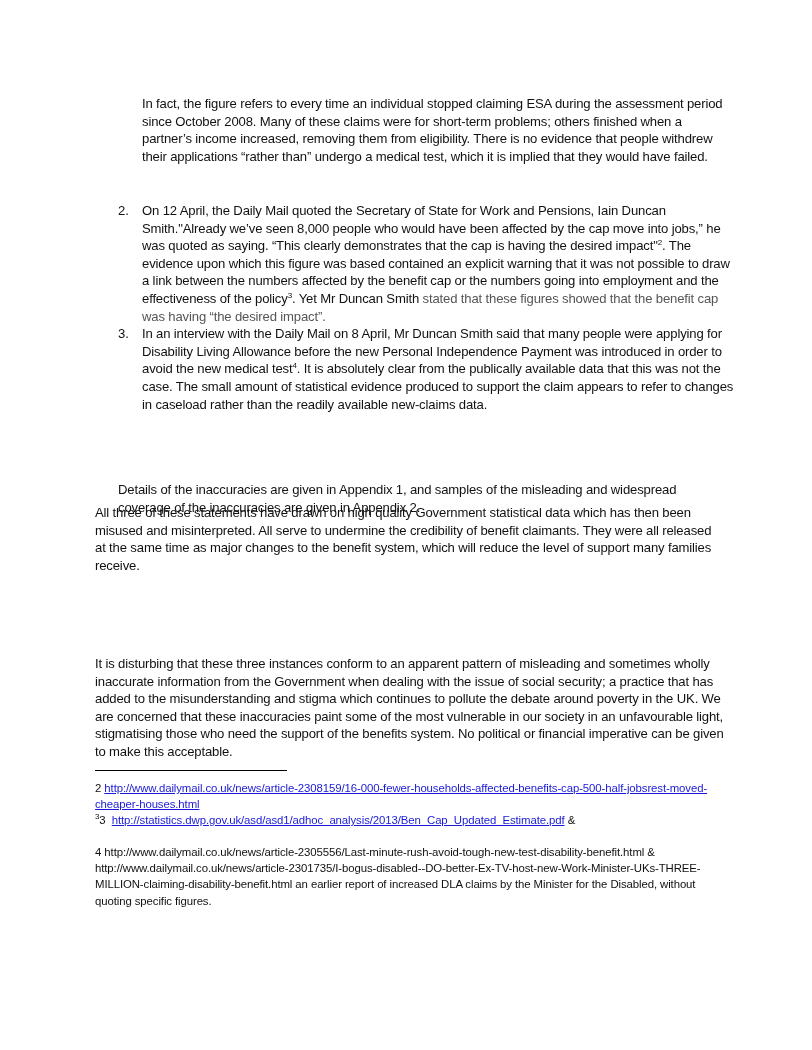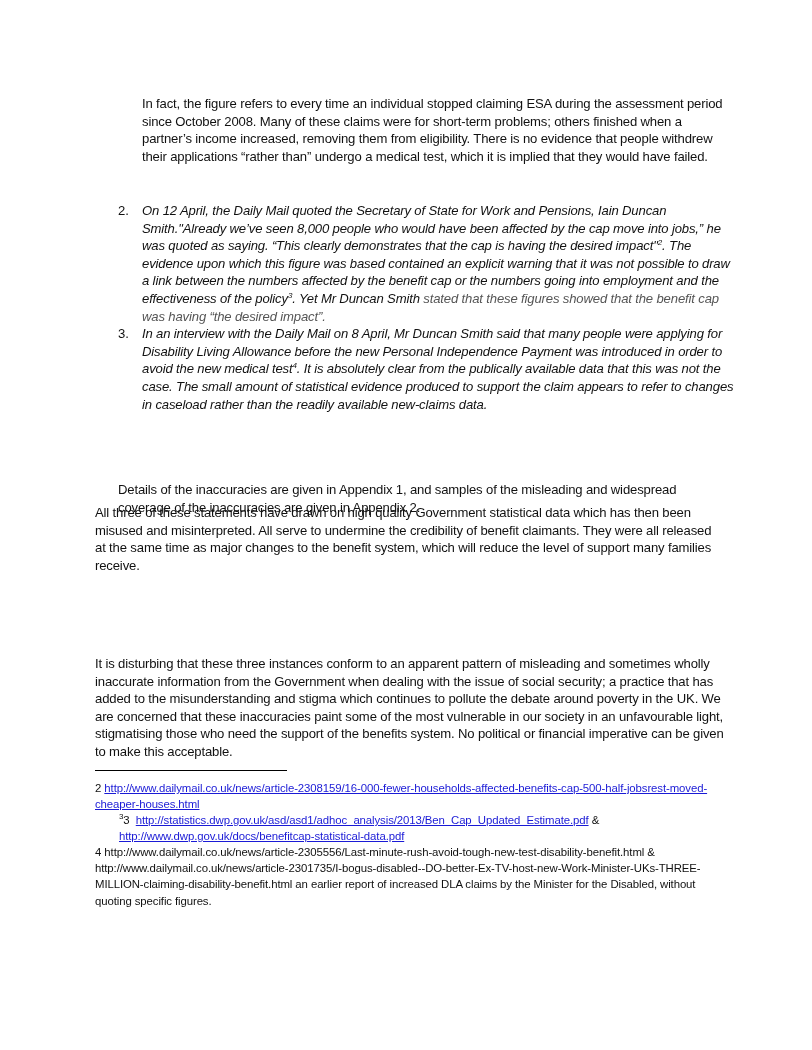--- a/index.html
+++ b/index.html
@@ -6,31 +6,31 @@
     body {
       width: 812px; height: 1050px; position: relative; overflow: hidden;
       font-family: "Liberation Sans", sans-serif; color: #111111;
     }
     .page { position: absolute; left: 0; top: 0; width: 812px; height: 1050px; }
     .body-text { font-size: 13.1px; line-height: 17.6px; letter-spacing: -0.15px; }
     .cont { position: absolute; left: 142px; top: 95px; width: 590px; }
     .list { position: absolute; left: 118px; top: 202px; width: 616px; }
     .li { display: flex; margin-bottom: 0; }
     .li .num { width: 24px; flex: none; }
-    .li .txt { flex: 1; font-style: italic; }
+    .li .txt { flex: 1; }
     .gray { color: #555555; }
     .italic { position: absolute; left: 118px; top: 481px; width: 612px; }
     .para1 { position: absolute; left: 95px; top: 504px; width: 630px; }
     .para2 { position: absolute; left: 95px; top: 655px; width: 630px; }
     sup { font-size: 8px; line-height: 0; vertical-align: super; }
     .rule { position: absolute; left: 95px; top: 770px; width: 192px; height: 1px; background: #000; }
     .fn { position: absolute; left: 95px; width: 630px; font-size: 11.4px; line-height: 16.2px; letter-spacing: -0.1px; color: #111; }
     .fn a { color: #1a1ad6; text-decoration: underline; }
     .fn1 { top: 780px; }
-    .fn2 { top: 812px; margin-left: 24px; }
+    .fn2 { top: 812px; }
     .fn3 { top: 844px; }
   </style>
 </head>
 <body>
 
 <div class="page">
 
   <p class="cont body-text" style="margin:0">In fact, the figure refers to every time an individual stopped claiming ESA during the assessment period since October 2008.  Many of these claims were for short-term problems; others finished when a partner’s income increased, removing them from eligibility. There is no evidence that people withdrew their applications “rather than” undergo a medical test, which it is implied that they would have failed.</p>
 
   <div class="list body-text">
@@ -53,21 +53,20 @@
 
   <div class="fn fn1">
     <span>2</span>
     <a href="#">http://www.dailymail.co.uk/news/article-2308159/16-000-fewer-households-affected-benefits-cap-500-half-jobsrest-moved-cheaper-houses.html</a>
   </div>
 
   <div class="fn fn2">
     <sup>3</sup><span>3</span>&nbsp;
     <a href="#">http://statistics.dwp.gov.uk/asd/asd1/adhoc_analysis/2013/Ben_Cap_Updated_Estimate.pdf</a>
     <span>&amp;</span><br>
-    <a href="#">http://www.dwp.gov.uk/docs/benefitcap-statistical-data.pdf</a>
   </div>
 
   <div class="fn fn3">
     <span>4</span>
     <span>http://www.dailymail.co.uk/news/article-2305556/Last-minute-rush-avoid-tough-new-test-disability-benefit.html &amp; http://www.dailymail.co.uk/news/article-2301735/I-bogus-disabled--DO-better-Ex-TV-host-new-Work-Minister-UKs-THREE-MILLION-claiming-disability-benefit.html an earlier report of increased DLA claims by the Minister for the Disabled, without quoting specific figures.</span>
   </div>
 
 </div>
 
 </body></html>

